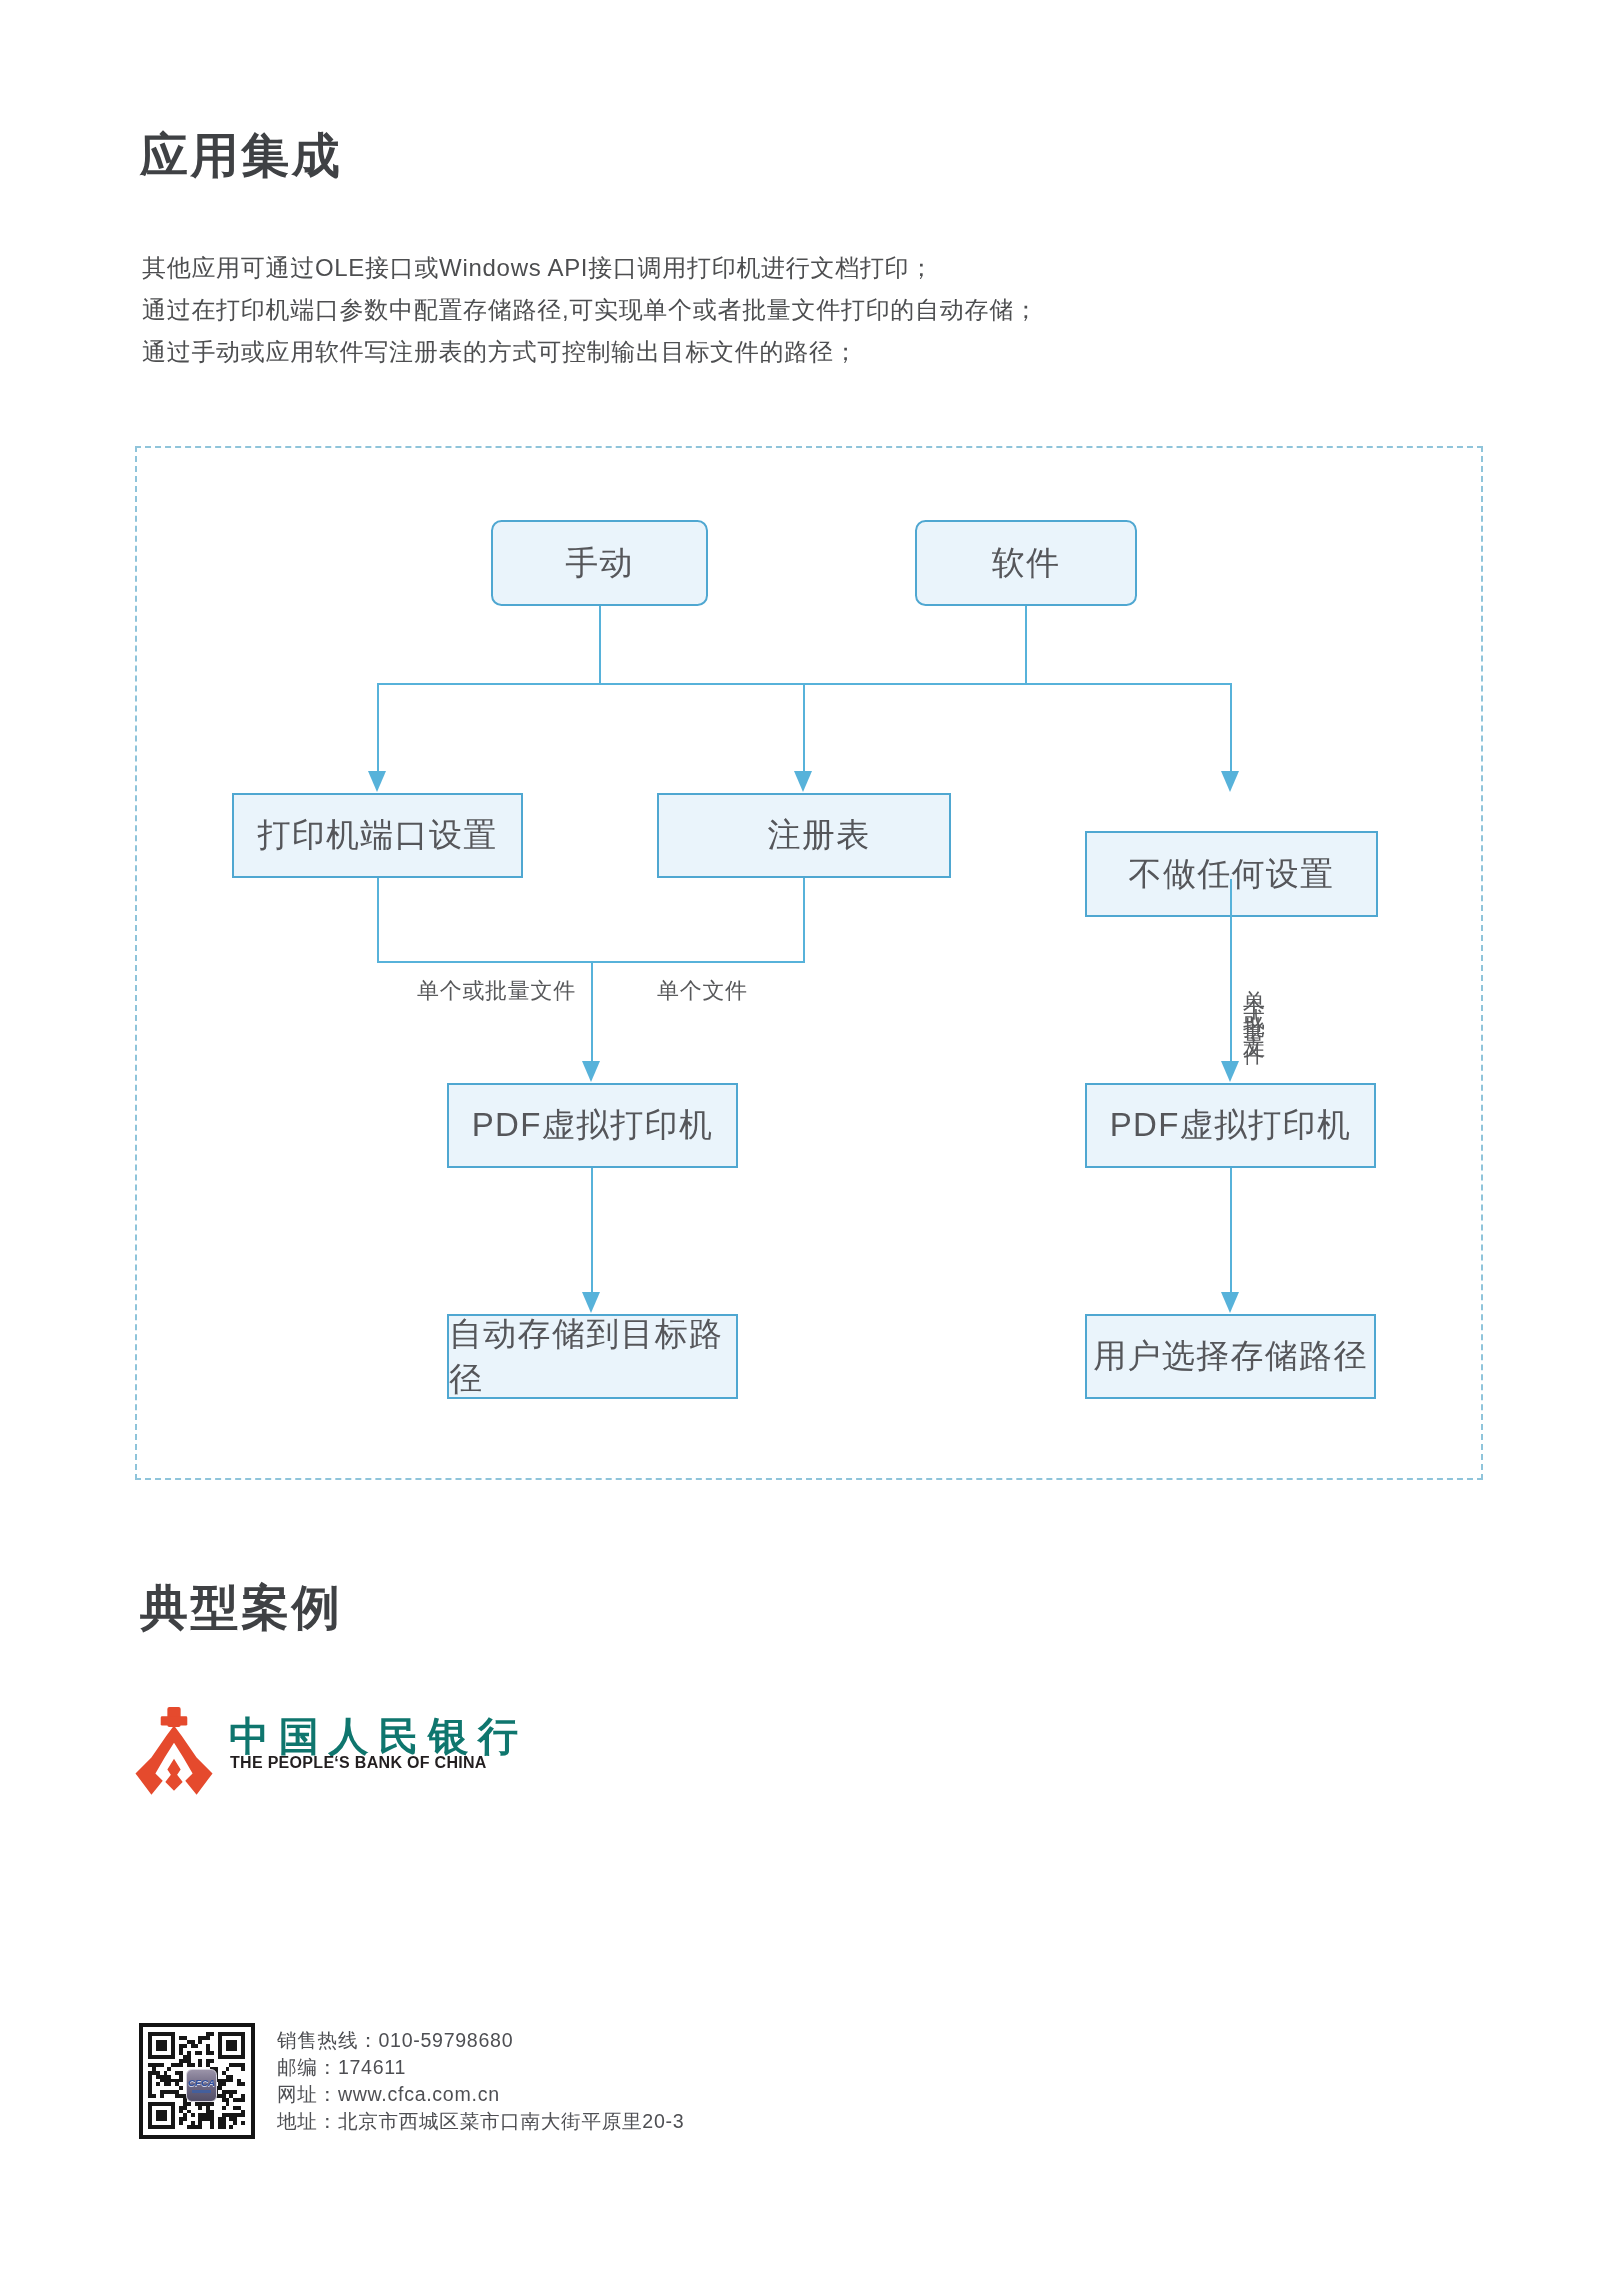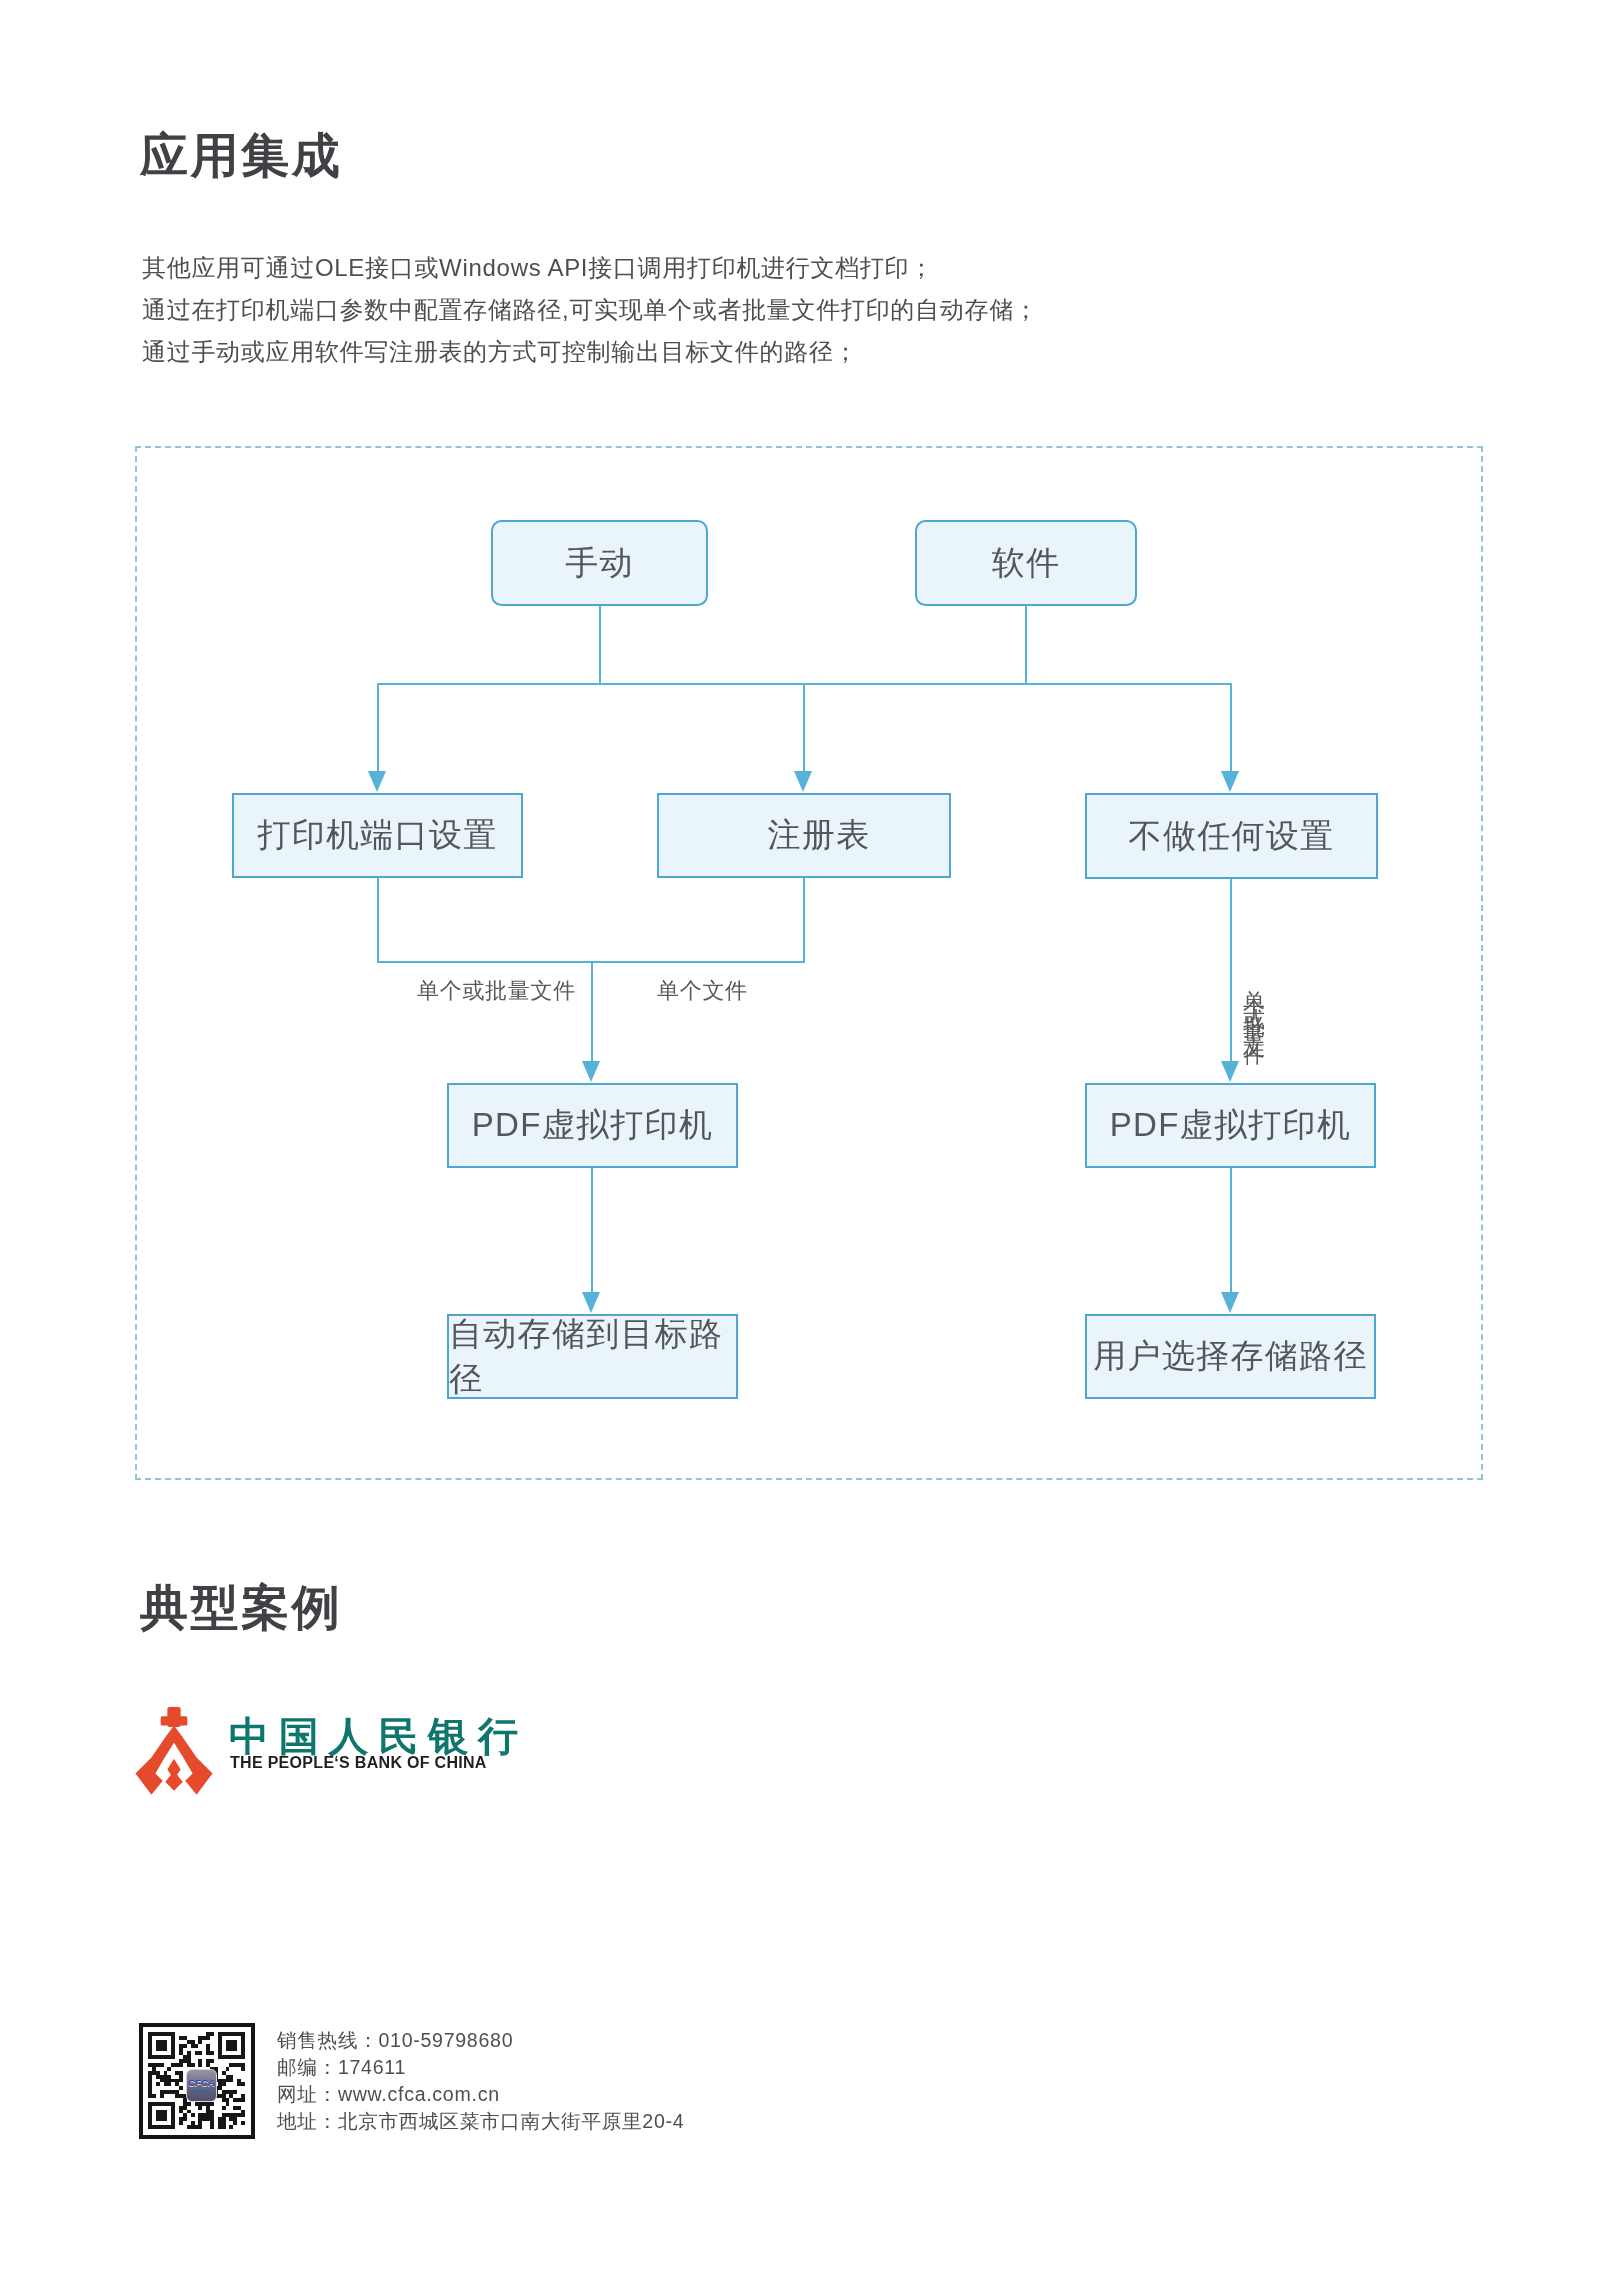--- a/index.html
+++ b/index.html
@@ -92,21 +92,21 @@
 
   <div class="vline" style="left:377px;top:683px;height:91px;"></div>
   <div class="ahead" style="left:368px;top:771px;"></div>
   <div class="vline" style="left:803px;top:683px;height:91px;"></div>
   <div class="ahead" style="left:794px;top:771px;"></div>
   <div class="vline" style="left:1230px;top:683px;height:91px;"></div>
   <div class="ahead" style="left:1221px;top:771px;"></div>
 
   <div class="node" style="left:232px;top:793px;width:291px;height:85px;">打印机端口设置</div>
   <div class="node" style="left:657px;top:793px;width:294px;height:85px;padding-left:30px;">注册表</div>
-  <div class="node" style="left:1085px;top:793px;width:293px;height:86px;">不做任何设置</div>
+  <div class="node" style="left:1085px;top:831px;width:293px;height:86px;">不做任何设置</div>
 
   <div class="vline" style="left:377px;top:878px;height:85px;"></div>
   <div class="vline" style="left:803px;top:878px;height:85px;"></div>
   <div class="hline" style="left:377px;top:961px;width:428px;"></div>
   <div class="vline" style="left:591px;top:961px;height:102px;"></div>
   <div class="ahead" style="left:582px;top:1061px;"></div>
 
   <div class="edge-label" style="left:417px;top:976px;">单个或批量文件</div>
   <div class="edge-label" style="left:657px;top:976px;">单个文件</div>
 
@@ -349,17 +349,17 @@
     <div class="qr-badge">
       <div class="cfca">CFCA</div>
       <div class="tiny"></div>
     </div>
   </div>
 
   <div class="contact">
     <p>销售热线：010-59798680</p>
     <p>邮编：174611</p>
     <p>网址：www.cfca.com.cn</p>
-    <p>地址：北京市西城区菜市口南大街平原里20-4</p>
+    <p>地址：北京市西城区菜市口南大街平原里20-3</p>
   </div>
 
 </div>
 
 
 </body></html>

